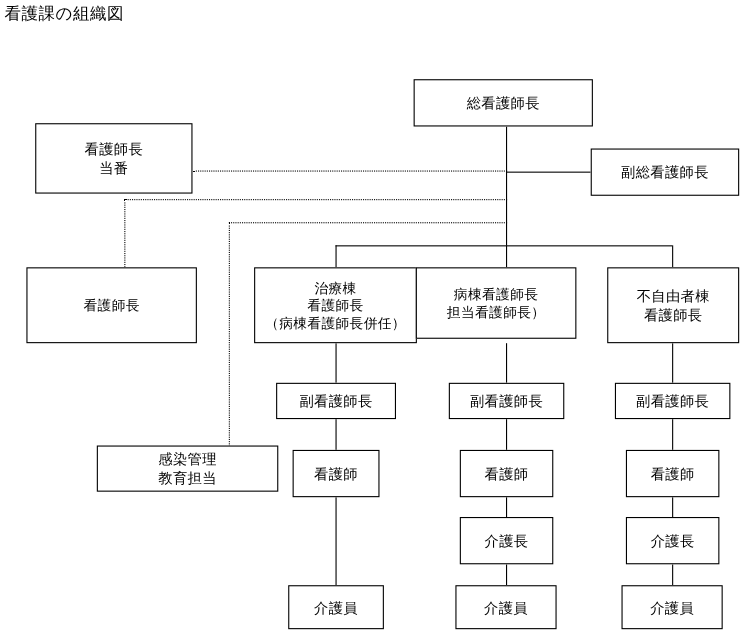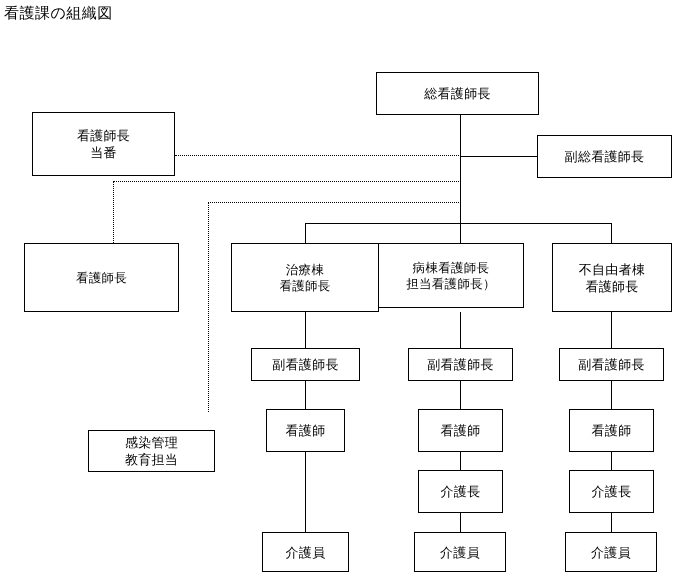--- a/index.html
+++ b/index.html
@@ -116,28 +116,29 @@
 
   <div class="node" style="left:32px; top:112px; width:143px; height:64px;">
     <span class="ln">看護師長</span>
     <span class="ln">当番</span>
   </div>
 
   <div class="node small" style="left:24px; top:243px; width:155px; height:69px;">
     <span class="ln">看護師長</span>
   </div>
 
-  <div class="node" style="left:88px; top:430px; width:127px; height:42px;">
+  <div class="node" style="left:88px; top:405px; width:165px; height:42px;">
     <span class="ln">感染管理</span>
     <span class="ln">教育担当</span>
   </div>
 
   <div class="node small" style="left:231px; top:243px; width:148px; height:69px;text-align:right;">
     <span class="ln">治療棟</span>
     <span class="ln">看護師長</span>
+    <span class="ln">（病棟看護師長併任）</span>
   </div>
 
   <div class="node small" style="left:378px; top:243px; width:146px; height:65px;">
     <span class="ln">病棟看護師長</span>
     <span class="ln">担当看護師長）</span>
   </div>
 
   <div class="node" style="left:552px; top:243px; width:120px; height:69px;">
     <span class="ln">不自由者棟</span>
     <span class="ln">看護師長</span>

